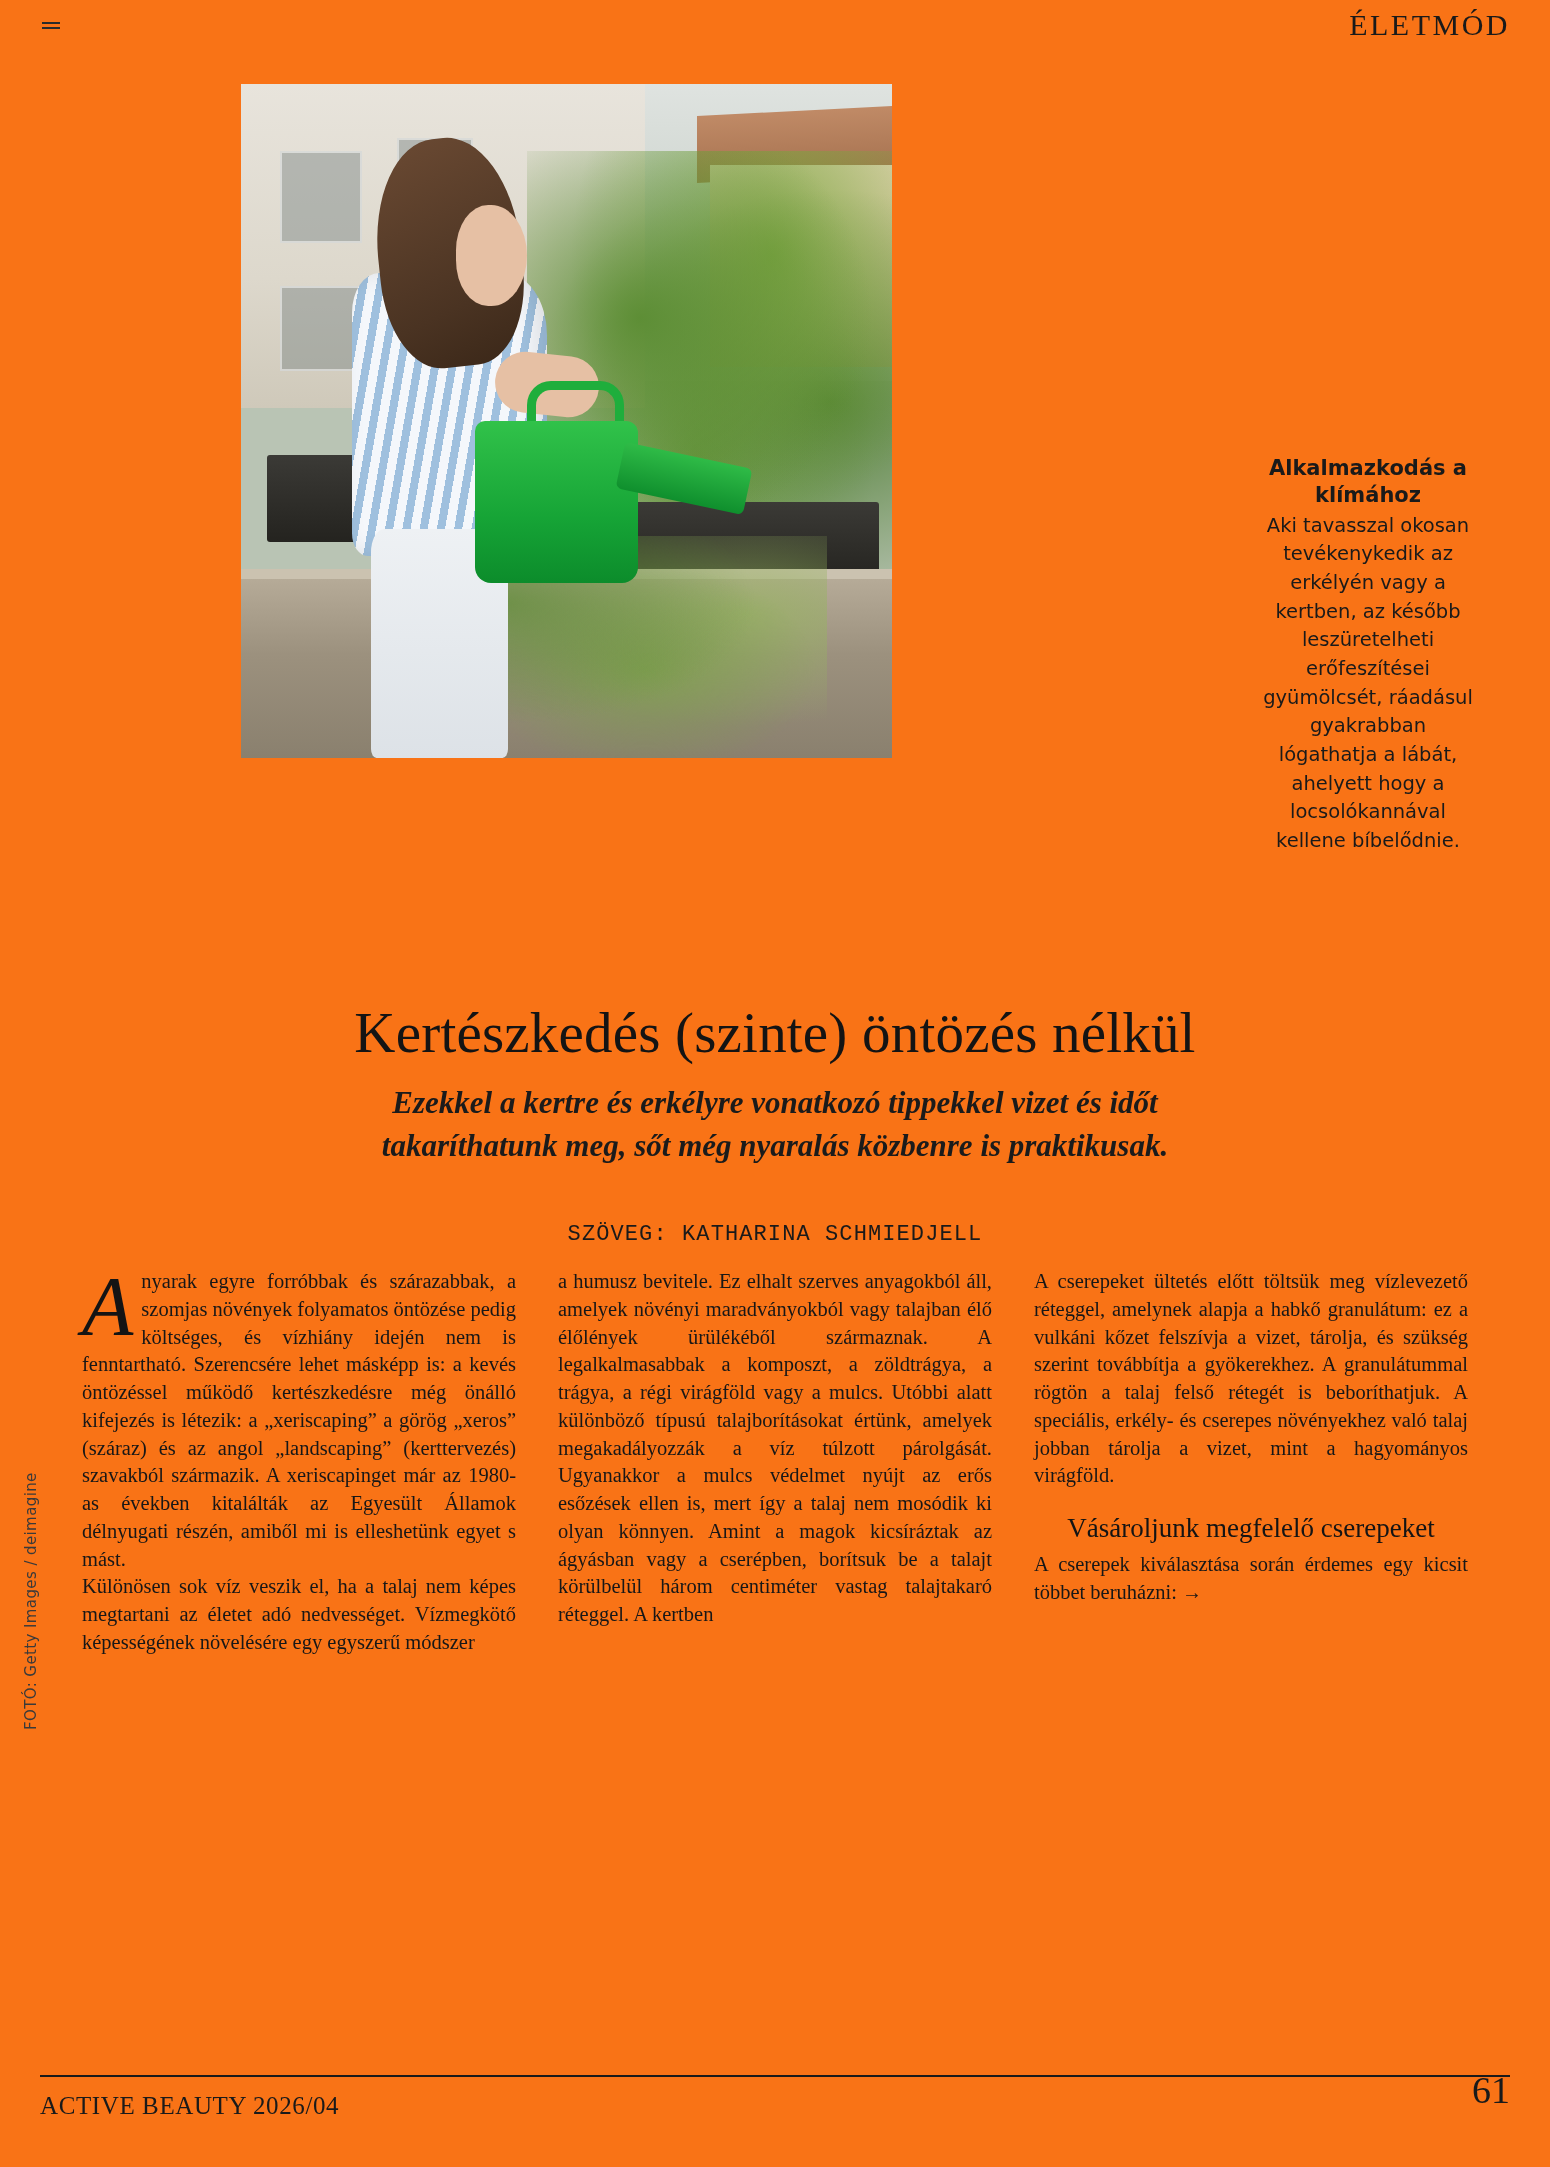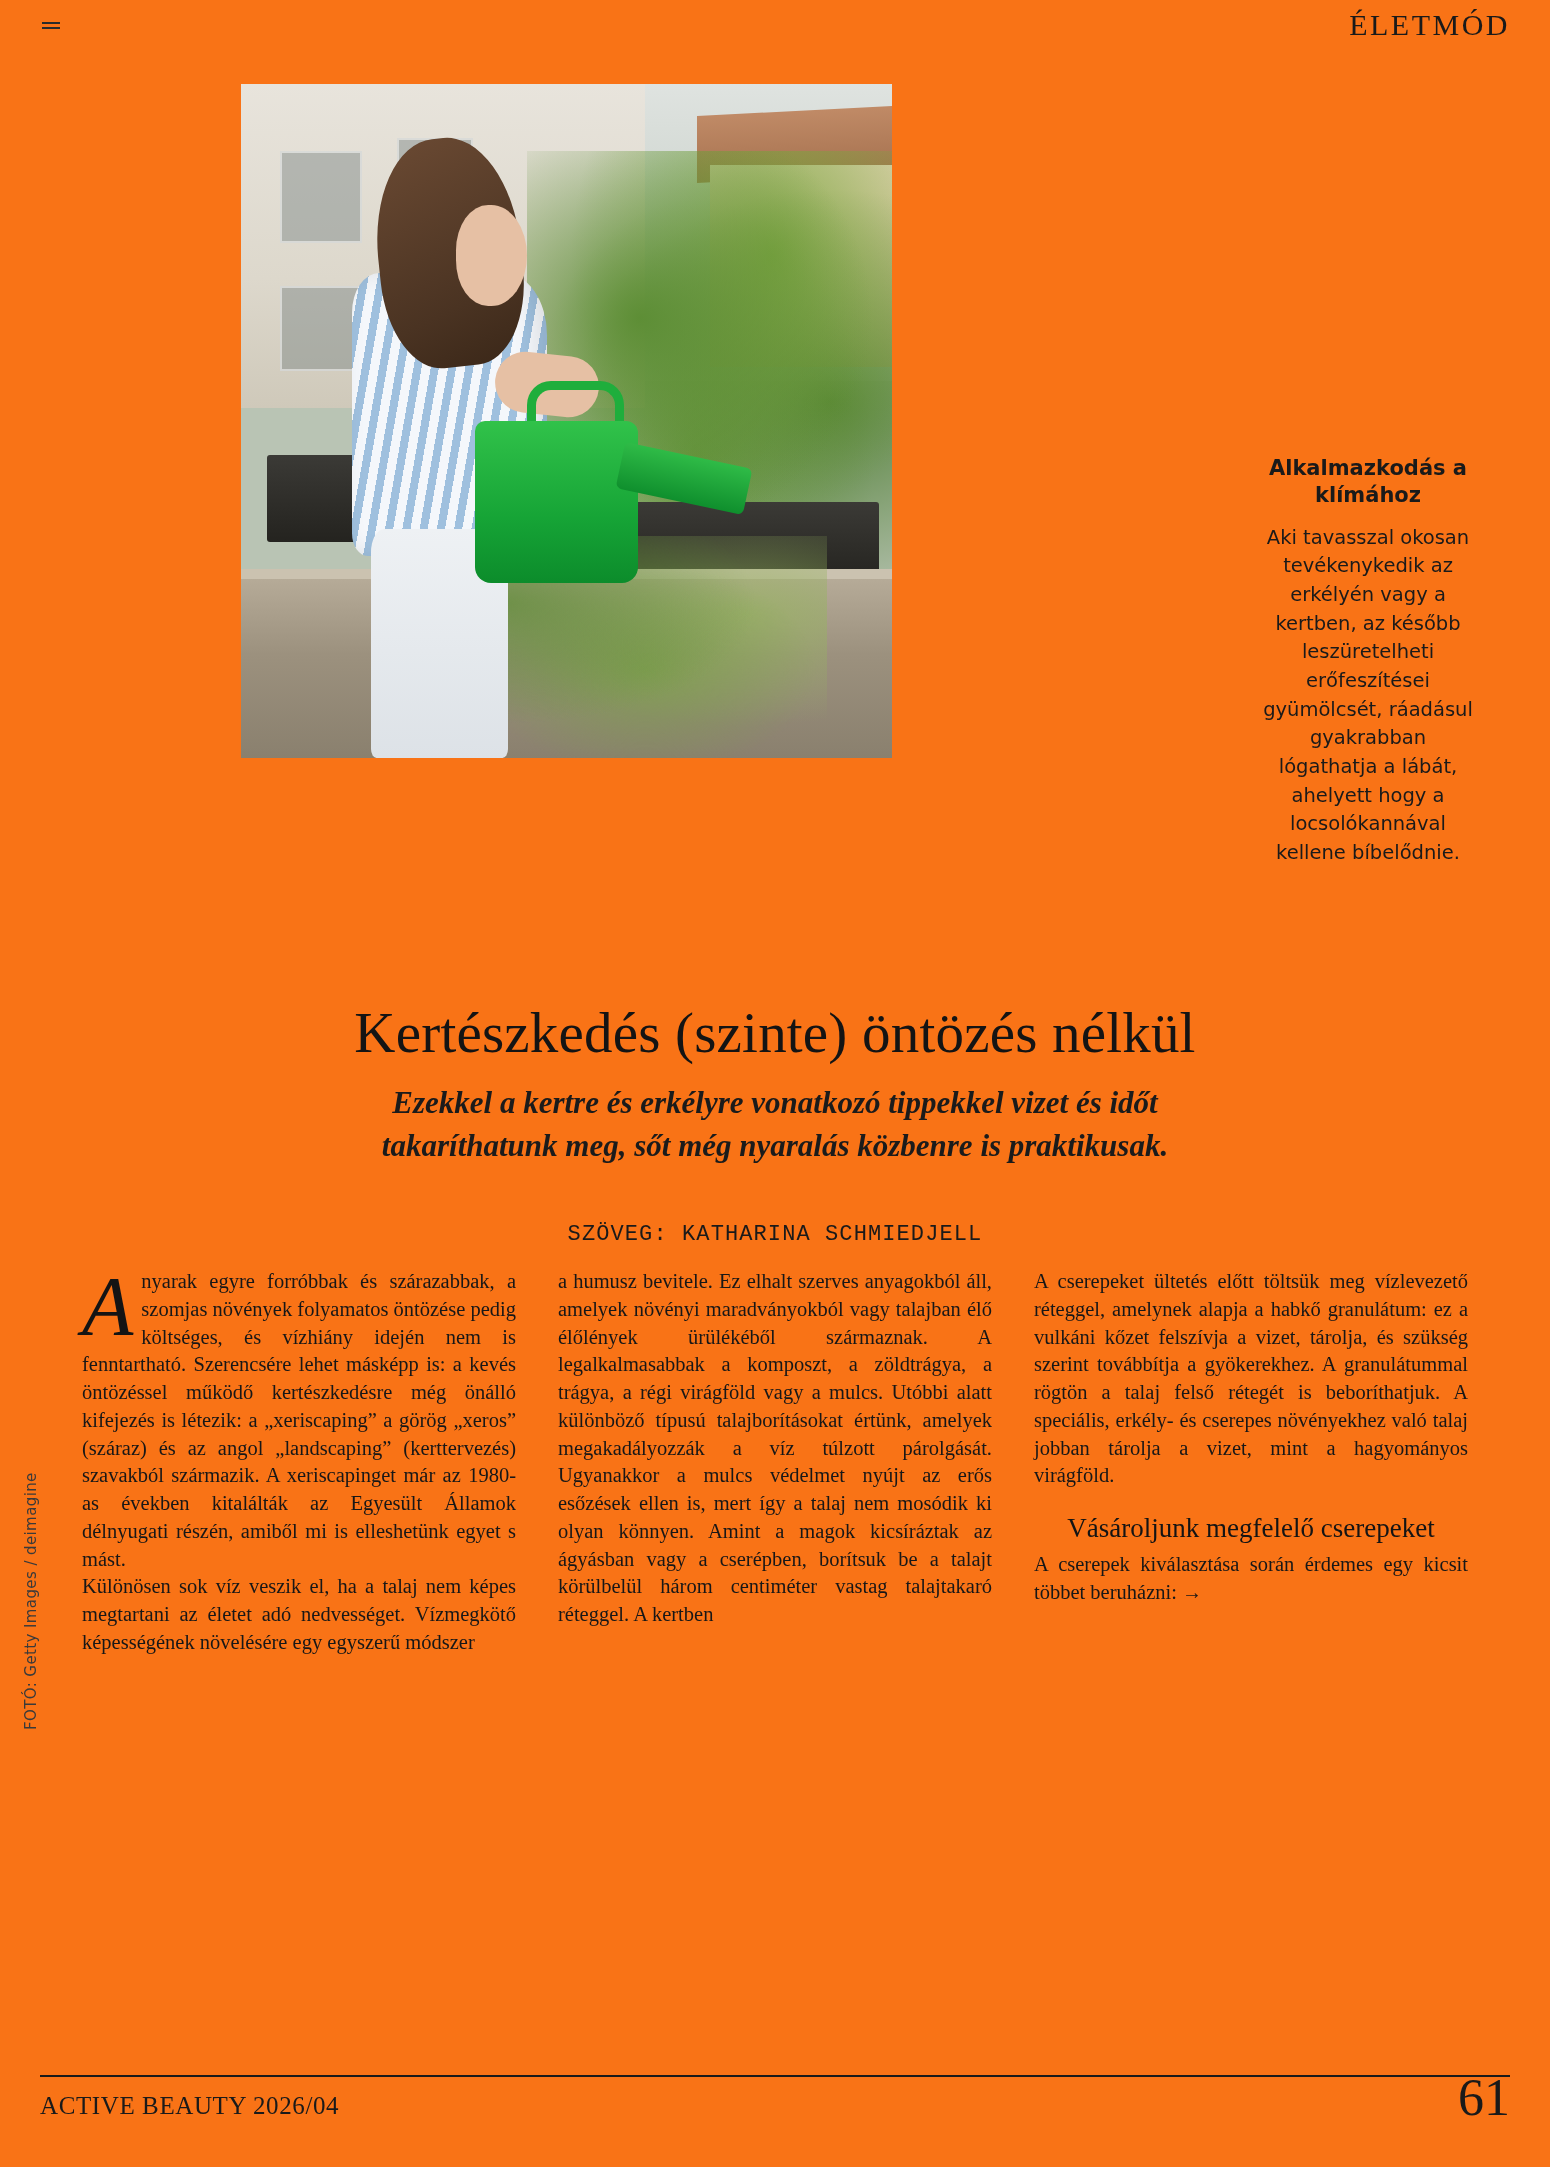--- a/index.html
+++ b/index.html
@@ -186,21 +186,21 @@
     font-family: "DejaVu Sans", sans-serif;
     font-size: 19.5px;
     line-height: 1.47;
     color: #1a1a1a;
   }
   .pullquote .pq-title {
     font-weight: bold;
     font-size: 21px;
     line-height: 1.3;
     display: block;
-    margin-bottom: 14px;
+    margin-bottom: 2px;
   }
 
   
   .headline {
     position: absolute;
     left: 0; right: 0;
     top: 1000px;
     text-align: center;
     font-family: "Liberation Serif", serif;
     font-size: 57px;
@@ -297,21 +297,21 @@
     font-family: "Liberation Serif", serif;
     font-size: 25px;
     letter-spacing: 0.6px;
     color: #1a1a1a;
   }
   .folio {
     position: absolute;
     right: 40px;
     top: 2068px;
     font-family: "Liberation Serif", serif;
-    font-size: 52px;
+    font-size: 38px;
     color: #1a1a1a;
   }
 </style>
 </head>
 <body>
 
 <div class="page">
 
   <div class="header-rule">
     <span></span>

